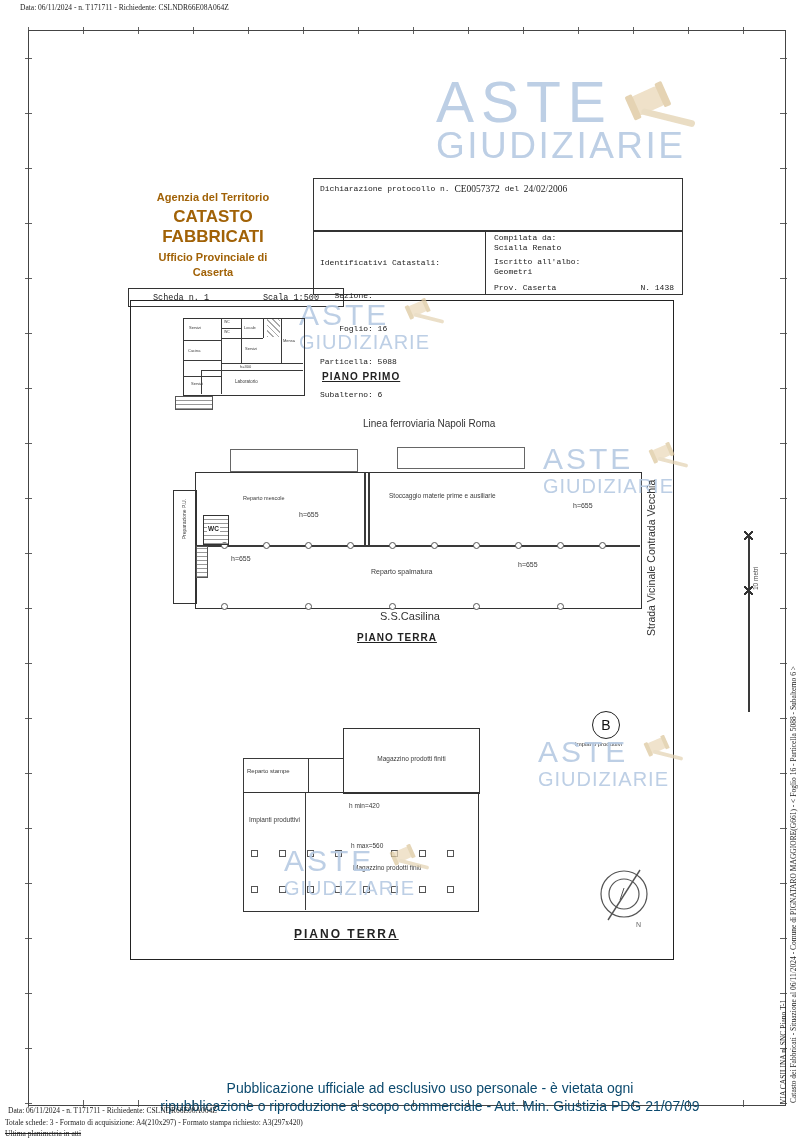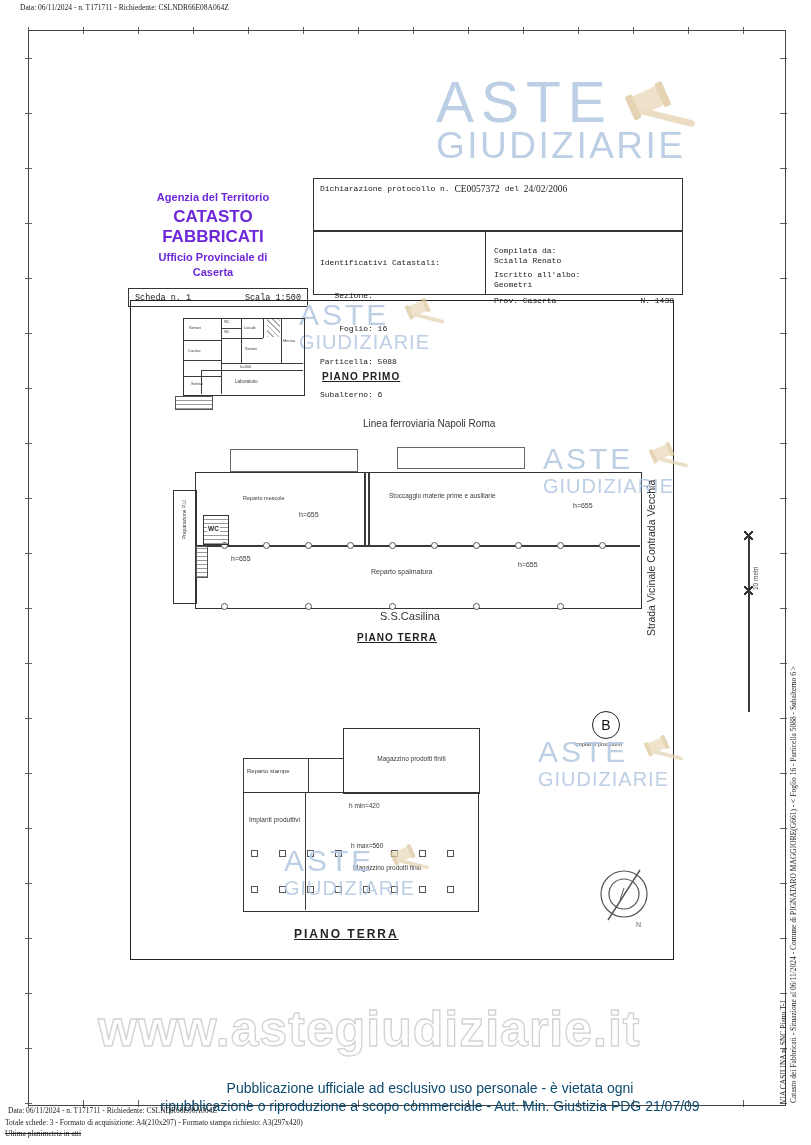--- a/index.html
+++ b/index.html
@@ -57,28 +57,28 @@
             <rect x="29" y="6" width="9" height="31" rx="2" fill="#ddc79e"></rect>
             <rect x="68" y="6" width="9" height="31" rx="2" fill="#ddc79e"></rect>
           </g>
           <rect x="46" y="30" width="66" height="8" rx="4" fill="#e4d4b4" transform="rotate(14 46 30)"></rect>
         </svg>
       </span>
     </div>
     <div class="giud">GIUDIZIARIE</div>
   </div>
 
-  <div class="abs" style="left:128px;top:191px;width:170px;text-align:center;font-weight:bold;color:#6d28d9;">
+  <div class="abs" style="left:128px;top:191px;width:170px;text-align:center;font-weight:bold;color:#a16207;">
     <div style="font-size:11px;">Agenzia del Territorio</div>
     <div style="font-size:17px;margin-top:4px;">CATASTO FABBRICATI</div>
     <div style="font-size:11px;margin-top:4px;">Ufficio Provinciale di</div>
     <div style="font-size:11px;margin-top:3px;">Caserta</div>
   </div>
 
-  <div class="box mono" style="left:128px;top:288px;width:166px;height:17px;display:flex;align-items:center;justify-content:space-between;padding:0 6px;font-size:8.5px;">
+  <div class="box mono" style="left:128px;top:288px;width:166px;height:17px;display:flex;align-items:center;justify-content:space-between;padding:0 24px;font-size:8.5px;">
     <span>Scheda n. 1</span>
     <span>Scala 1:500</span>
   </div>
 
   <div class="box mono" style="left:313px;top:178px;width:370px;height:53px;padding:3px 6px;font-size:8px;line-height:13px;box-sizing:border-box;">
     <div>
       <span>Dichiarazione protocollo n.</span>
       <span class="serif" style="font-size:9.5px;position:relative;top:1px;">CE0057372</span>
       <span>del</span>
       <span class="serif" style="font-size:9.5px;position:relative;top:1px;">24/02/2006</span>
@@ -86,21 +86,21 @@
   </div>
 
   <div class="box mono" style="left:313px;top:231px;width:370px;height:64px;display:flex;font-size:8px;box-sizing:border-box;">
     <div class="pre" style="width:172px;padding:3px 6px;line-height:11px;border-right:1px solid #333;box-sizing:border-box;">
       <div>Identificativi Catastali:</div>
       <div>   Sezione:</div>
       <div>    Foglio: 16</div>
       <div>Particella: 5088</div>
       <div>Subalterno: 6</div>
     </div>
-    <div style="flex:1;padding:14px 8px;line-height:10px;">
+    <div style="flex:1;padding:1px 8px;line-height:10px;">
       <div>Compilata da:</div>
       <div>Scialla Renato</div>
       <div style="margin-top:4px;">Iscritto all'albo:</div>
       <div>Geometri</div>
       <div style="display:flex;justify-content:space-between;margin-top:6px;">
         <span>Prov. Caserta</span>
         <span>N. 1438</span>
       </div>
     </div>
   </div>
@@ -294,21 +294,20 @@
       <circle cx="28" cy="28" r="23" fill="none" stroke="#555" stroke-width="1.2"></circle>
       <circle cx="28" cy="28" r="15" fill="none" stroke="#555" stroke-width="1.2"></circle>
       <line x1="44" y1="4" x2="12" y2="54" stroke="#555" stroke-width="1.4"></line>
       <line x1="28" y1="22" x2="24" y2="34" stroke="#555" stroke-width="1"></line>
     </svg>
   </div>
   <div class="abs" style="left:636px;top:921px;font-size:7px;color:#666;">N</div>
 
   <div class="abs title" style="left:294px;top:927px;font-size:12px;letter-spacing:2px;">PIANO TERRA</div>
 
-  <div class="abs url-wm" style="left:98px;top:1000px;">www.astegiudiziarie.it</div>
 
   <div class="abs ftr" style="left:105px;top:1080px;">Pubblicazione ufficiale ad esclusivo uso personale - è vietata ogni</div>
   <div class="abs ftr" style="left:105px;top:1098px;">ripubblicazione o riproduzione a scopo commerciale - Aut. Min. Giustizia PDG 21/07/09</div>
   <div class="abs meta" style="left:8px;top:1106px;">Data: 06/11/2024 - n. T171711 - Richiedente: CSLNDR66E08A064Z</div>
   <div class="abs meta" style="left:5px;top:1118px;">Totale schede: 3 - Formato di acquisizione: A4(210x297)  - Formato stampa richiesto: A3(297x420)</div>
   <div class="abs meta" style="left:5px;top:1129px;text-decoration:line-through;">Ultima planimetria in atti</div>
 
   <div class="abs vtext meta" style="left:789px;top:645px;height:458px;">Catasto dei Fabbricati - Situazione al 06/11/2024 - Comune di PIGNATARO MAGGIORE(G661) - &lt; Foglio 16 - Particella  5088 - Subalterno 6 &gt;</div>
   <div class="abs vtext meta" style="left:779px;top:948px;height:156px;">VIA CASILINA n. SNC Piano T-1</div>
 

